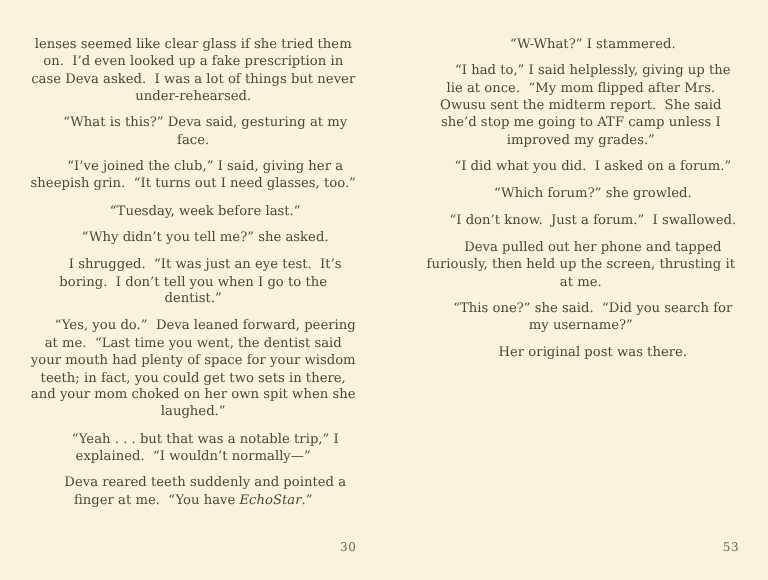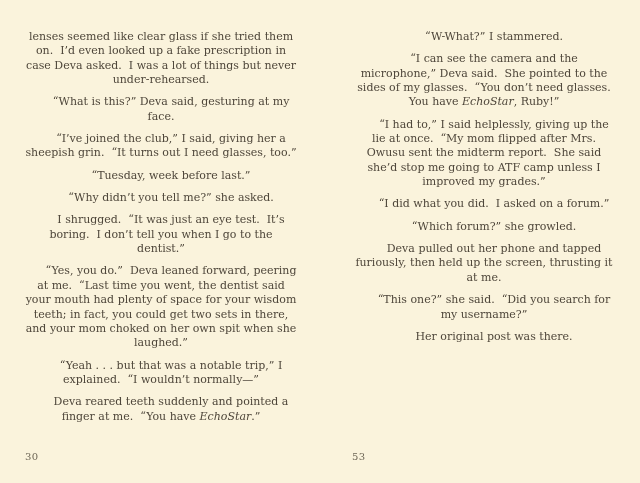--- a/index.html
+++ b/index.html
@@ -38,21 +38,21 @@
   }
   .page-text p.indent {
     text-indent: 20px;
   }
   .italic { font-style: italic; }
   .page-number {
     position: absolute;
     top: 451px;
     left: 0;
     right: 0;
-    text-align: left;
+    text-align: right;
     font-size: 10px;
     color: #6e6757;
     letter-spacing: 0.5px;
   }
 </style>
 </head>
 <body>
 
 <div class="spread">
 
@@ -67,24 +67,24 @@
         <p class="indent"><span>“Yes, you do.”  Deva leaned forward, peering at me.  “Last time you went, the dentist said your mouth had plenty of space for your wisdom teeth; in fact, you could get two sets in there, and your mom choked on her own spit when she laughed.”</span></p>
         <p class="indent"><span>“Yeah&nbsp;.&nbsp;.&nbsp;. but that was a notable trip,” I explained.  “I wouldn’t normally—”</span></p>
         <p class="indent"><span>Deva reared teeth suddenly and pointed a finger at me.  “You have </span><span class="italic">EchoStar</span><span>.”</span></p>
       </div>
     <div class="page-number">30</div>
   </div>
 
   <div class="page" id="page-right">
     <div class="page-text">
         <p class="indent"><span>“W-What?” I stammered.</span></p>
-        <p class="indent"><span>“I can see the camera and the microphone,” Deva said.  She pointed to the sides of my glasses.  “You don’t need glasses.  You have </span><span class="italic">EchoStar</span><span>, Ruby!”</span></p>
         <p class="indent"><span>“I had to,” I said helplessly, giving up the lie at once.  “My mom flipped after Mrs. Owusu sent the midterm report.  She said she’d stop me going to ATF camp unless I improved my grades.”</span></p>
         <p class="indent"><span>“I did what you did.  I asked on a forum.”</span></p>
         <p class="indent"><span>“Which forum?” she growled.</span></p>
+        <p class="indent"><span>“I don’t know.  Just a forum.”  I swallowed.</span></p>
         <p class="indent"><span>Deva pulled out her phone and tapped furiously, then held up the screen, thrusting it at me.</span></p>
         <p class="indent"><span>“This one?” she said.  “Did you search for my username?”</span></p>
         <p class="indent"><span>Her original post was there.</span></p>
       </div>
     <div class="page-number">53</div>
   </div>
 
 </div>
 
 </body></html>

